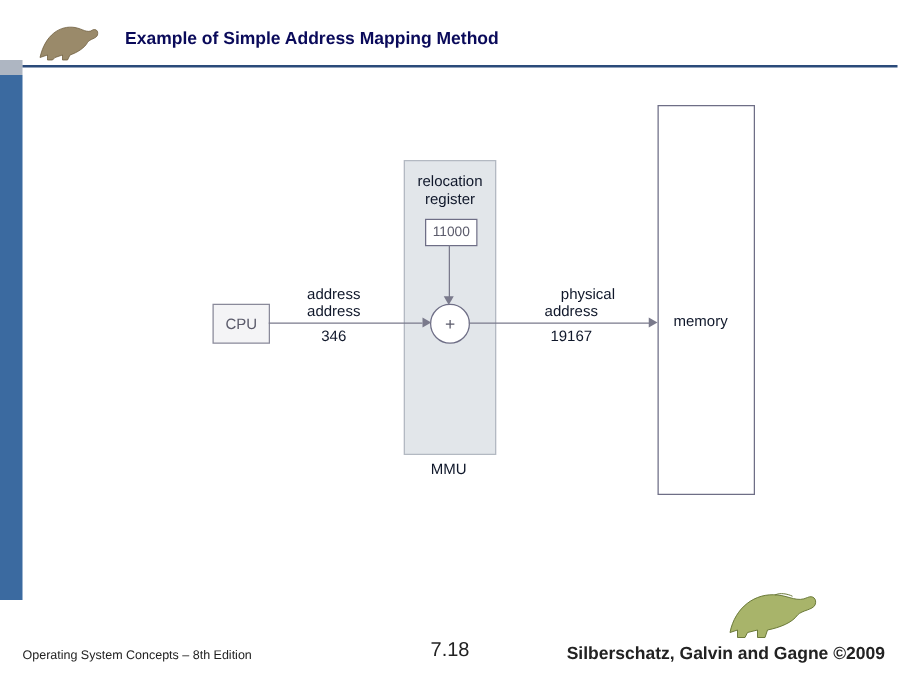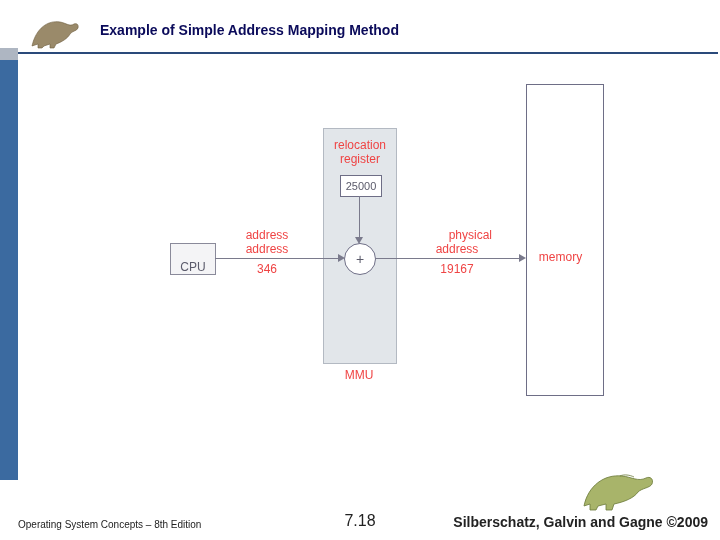--- a/index.html
+++ b/index.html
@@ -95,34 +95,34 @@
     left: 170px;
     top: 110px;
     width: 480px;
     height: 290px;
   }
 
   .lbl {
     position: absolute;
     font-family: "Arial", sans-serif;
     font-size: 12px;
-    color: #ef4444;
+    color: #0f172a;
     text-align: center;
   }
 
   .cpu-box {
     position: absolute;
     left: 0;
     top: 133px;
     width: 44px;
     height: 30px;
     border: 1px solid #8a8a9a;
     background: #f4f4f6;
     display: flex;
-    align-items: flex-end;
+    align-items: center;
     justify-content: center;
     font-size: 12px;
     color: #5b5b6b;
   }
 
   .mmu-box {
     position: absolute;
     left: 153px;
     top: 18px;
     width: 72px;
@@ -219,21 +219,21 @@
   <div class="mmu-box"></div>
 
   <div class="cpu-box">
     <span>CPU</span>
   </div>
 
   <div class="lbl" style="left:158px; top:28px; width:64px;">relocation</div>
   <div class="lbl" style="left:158px; top:42px; width:64px;">register</div>
 
   <div class="reg-box">
-    <span>25000</span>
+    <span>11000</span>
   </div>
 
   <div class="plus-circle">
     <span>+</span>
   </div>
 
   <div class="mem-box"></div>
   <div class="lbl" style="left:356px; top:140px; width:69px;text-align:center;">memory</div>
 
   <div class="lbl" style="left:153px; top:258px; width:72px;">MMU</div>

